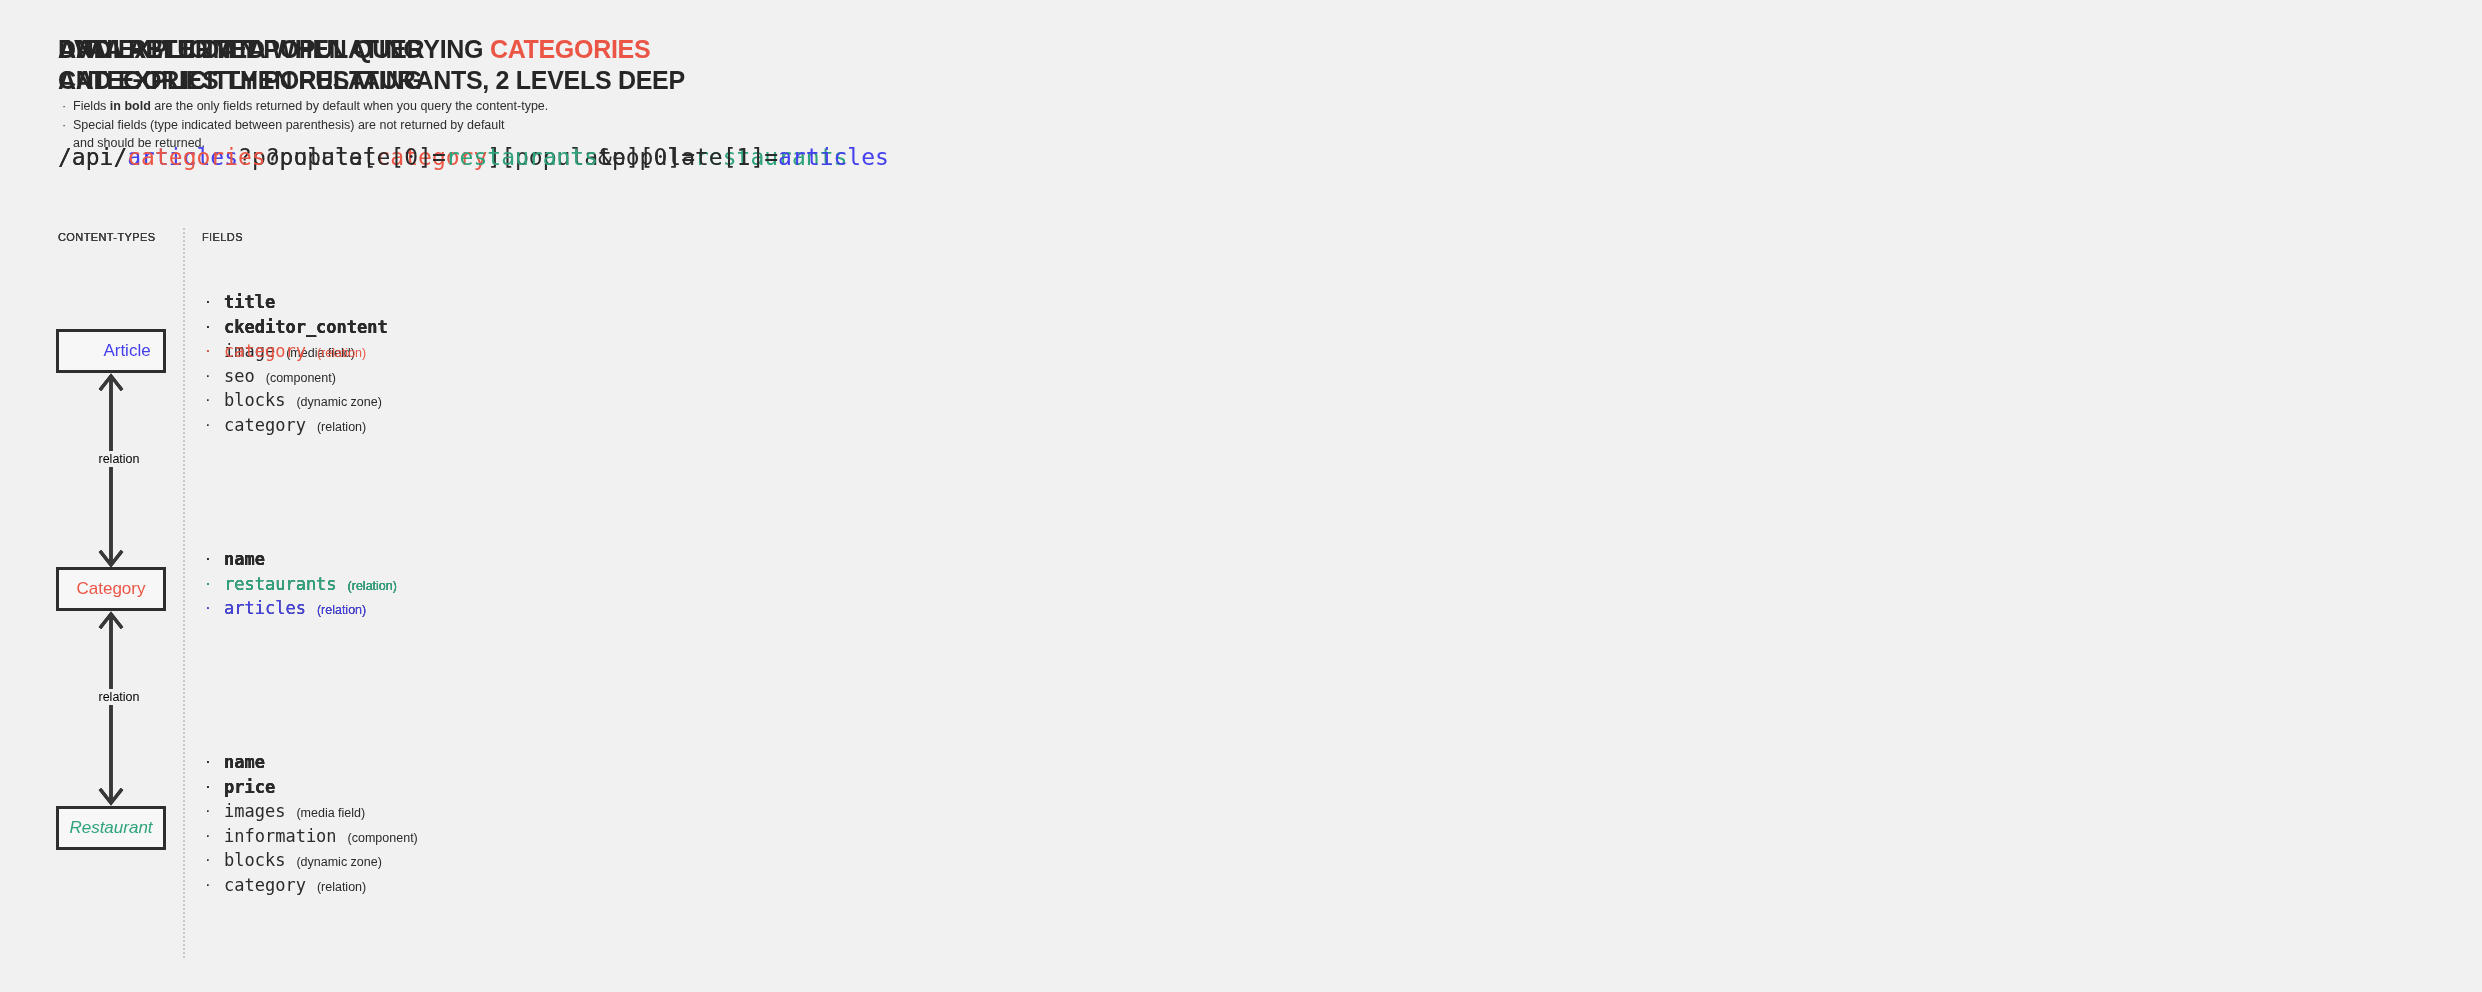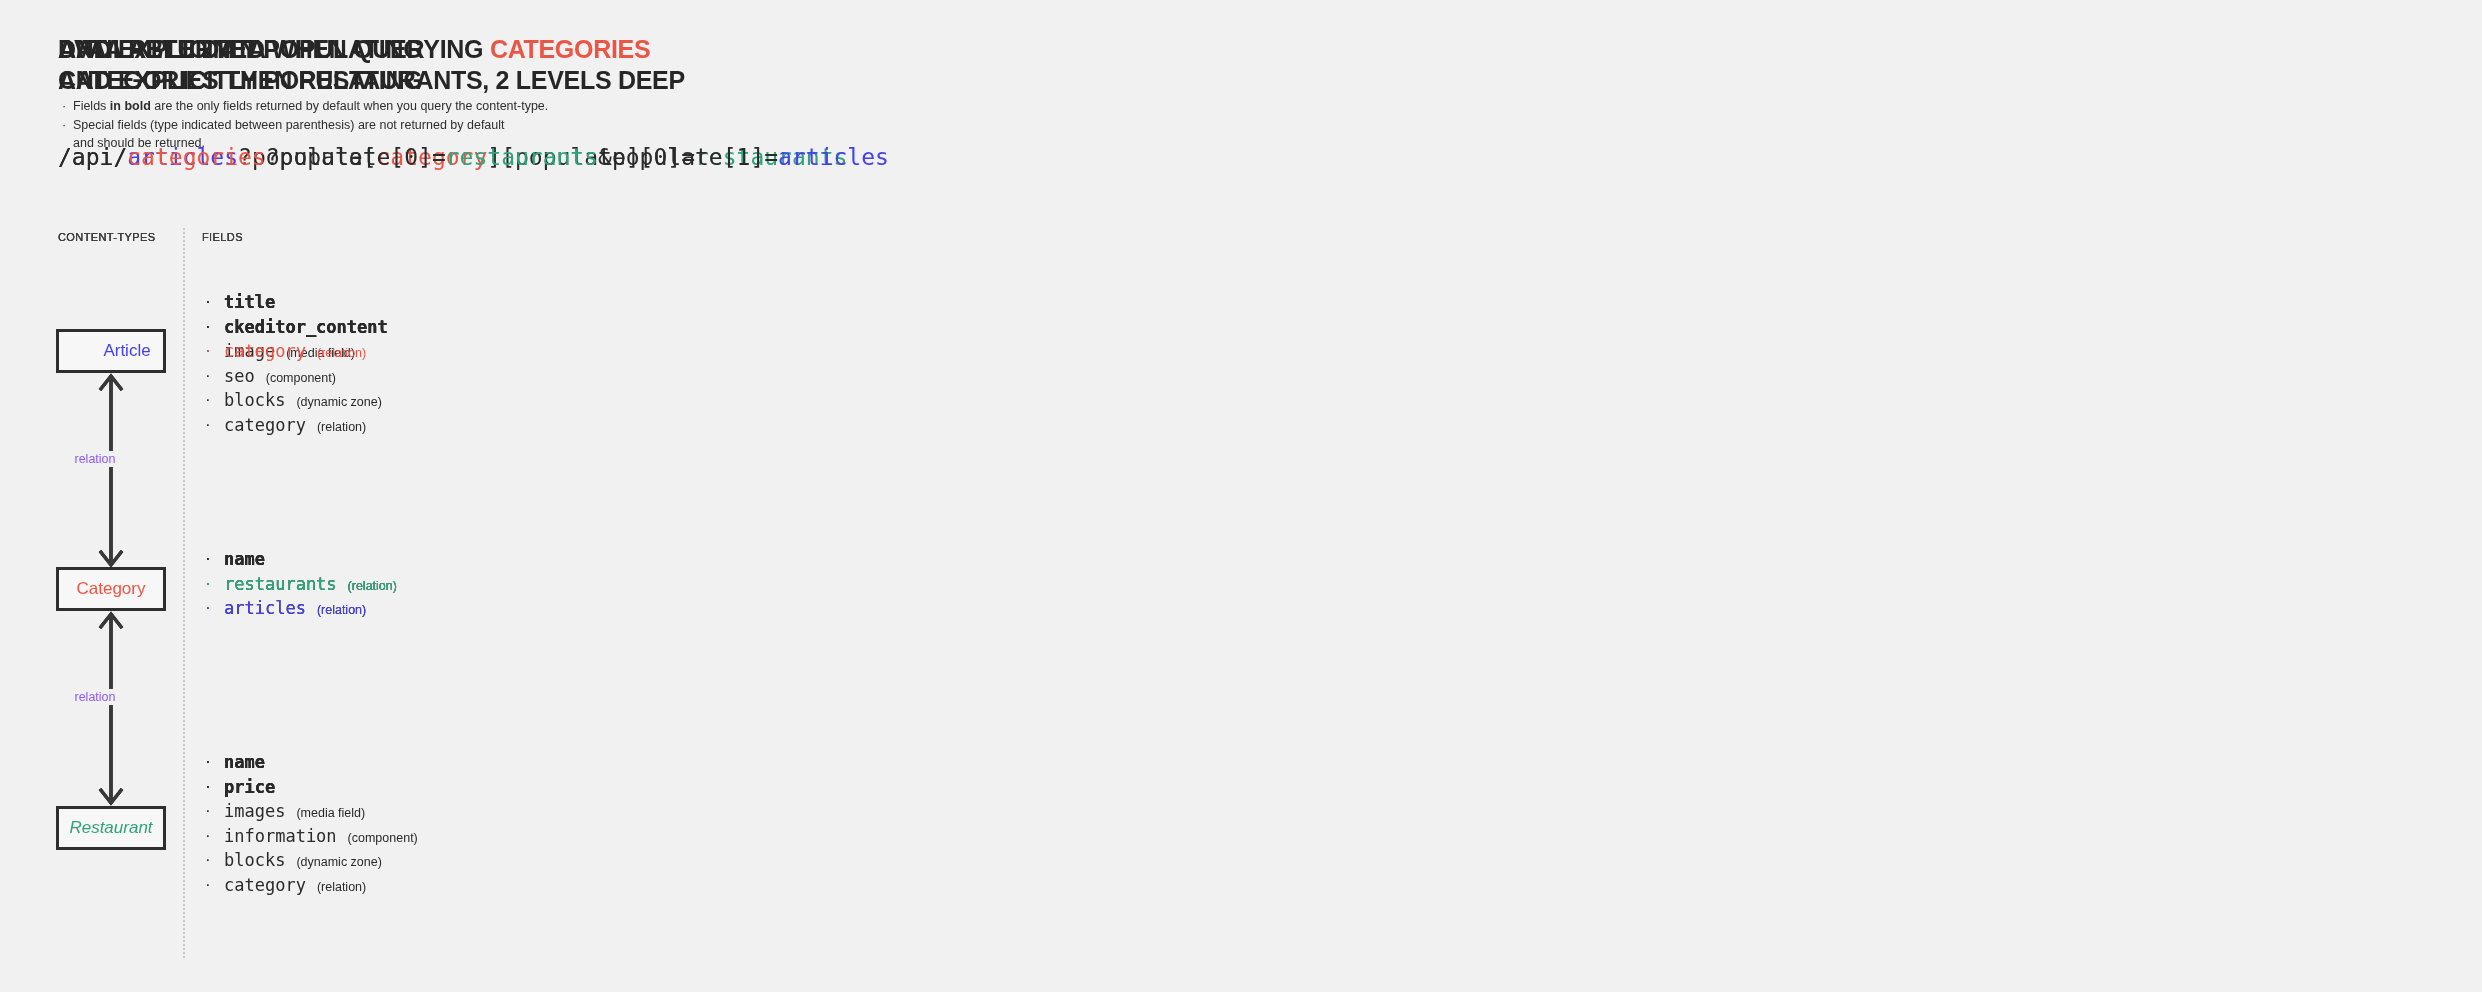--- a/index.html
+++ b/index.html
@@ -22,21 +22,21 @@
   .divider{position:absolute;left:183px;top:228px;height:730px;width:0;border-left:2px dotted #c7c7c7;}
 
   .node-box{position:absolute;left:56px;width:110px;height:44px;box-sizing:border-box;
             border:3px solid #2e2e2e;border-radius:1px;background:#f7f7f7;
             display:flex;align-items:center;justify-content:center;
             font-size:17px;color:#2a2a2a;white-space:nowrap;}
   .node-article{top:329px;padding-left:32px;} .node-category{top:567px;} .node-restaurant{top:806px;font-style:italic;}
 
   .arrow{position:absolute;left:98px;width:26px;height:195px;}
   .arrow-a{top:373px;} .arrow-b{top:611px;}
-  .edge-label{position:absolute;left:95px;transform:translateX(-50%);font-size:12.5px;color:#8b5cf6;
+  .edge-label{position:absolute;left:119px;transform:translateX(-50%);font-size:12.5px;color:#000000;
               background:#f1f1f1;padding:1px 4px;white-space:nowrap;}
   .edge-label.e1{top:451px;} .edge-label.e2{top:689px;}
 
   .fields-group{position:absolute;left:203px;white-space:nowrap;}
   .fg-article{top:290px;} .fg-category{top:547px;} .fg-restaurant{top:750px;}
   .field-line{position:relative;height:24.5px;line-height:24.5px;padding-left:21px;
               font-family:"DejaVu Sans Mono",monospace;font-size:17px;color:#2a2a2a;}
   .field-line::before{content:"·";position:absolute;left:2px;top:0;
                       font-family:"Liberation Sans",sans-serif;font-weight:400;}
   .field-line .fname.bold{font-weight:700;}

